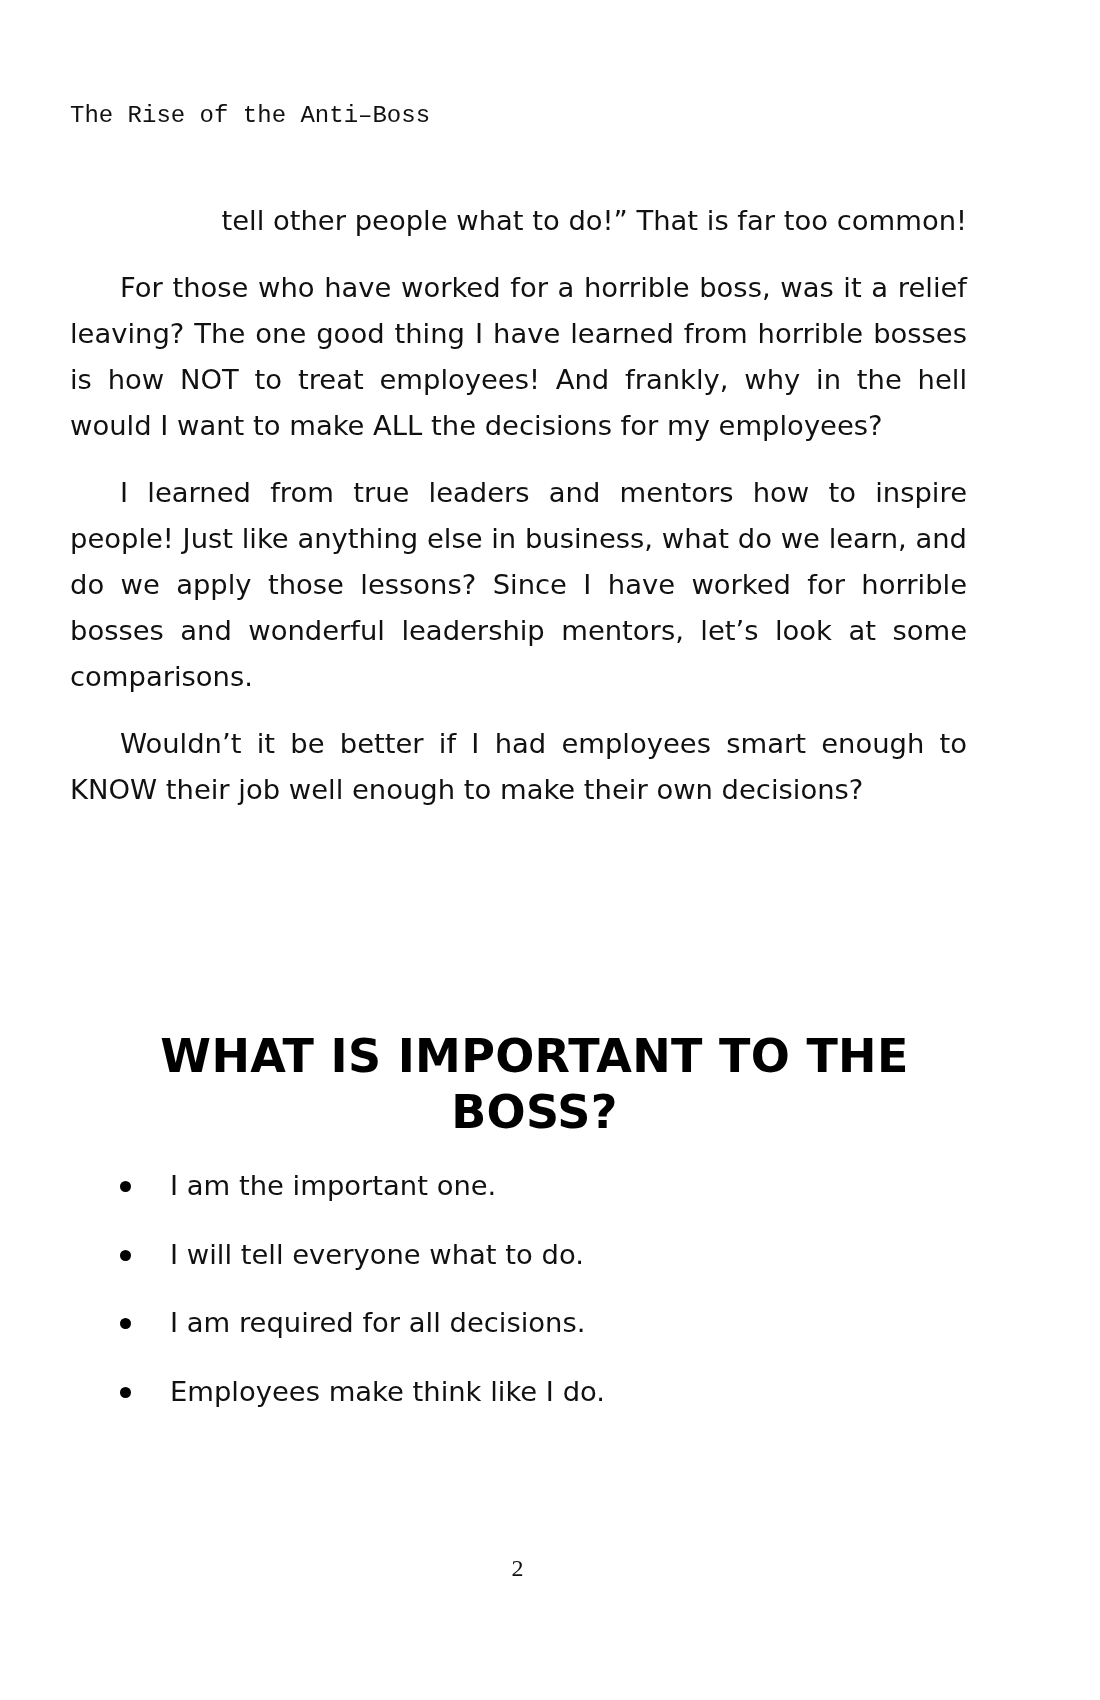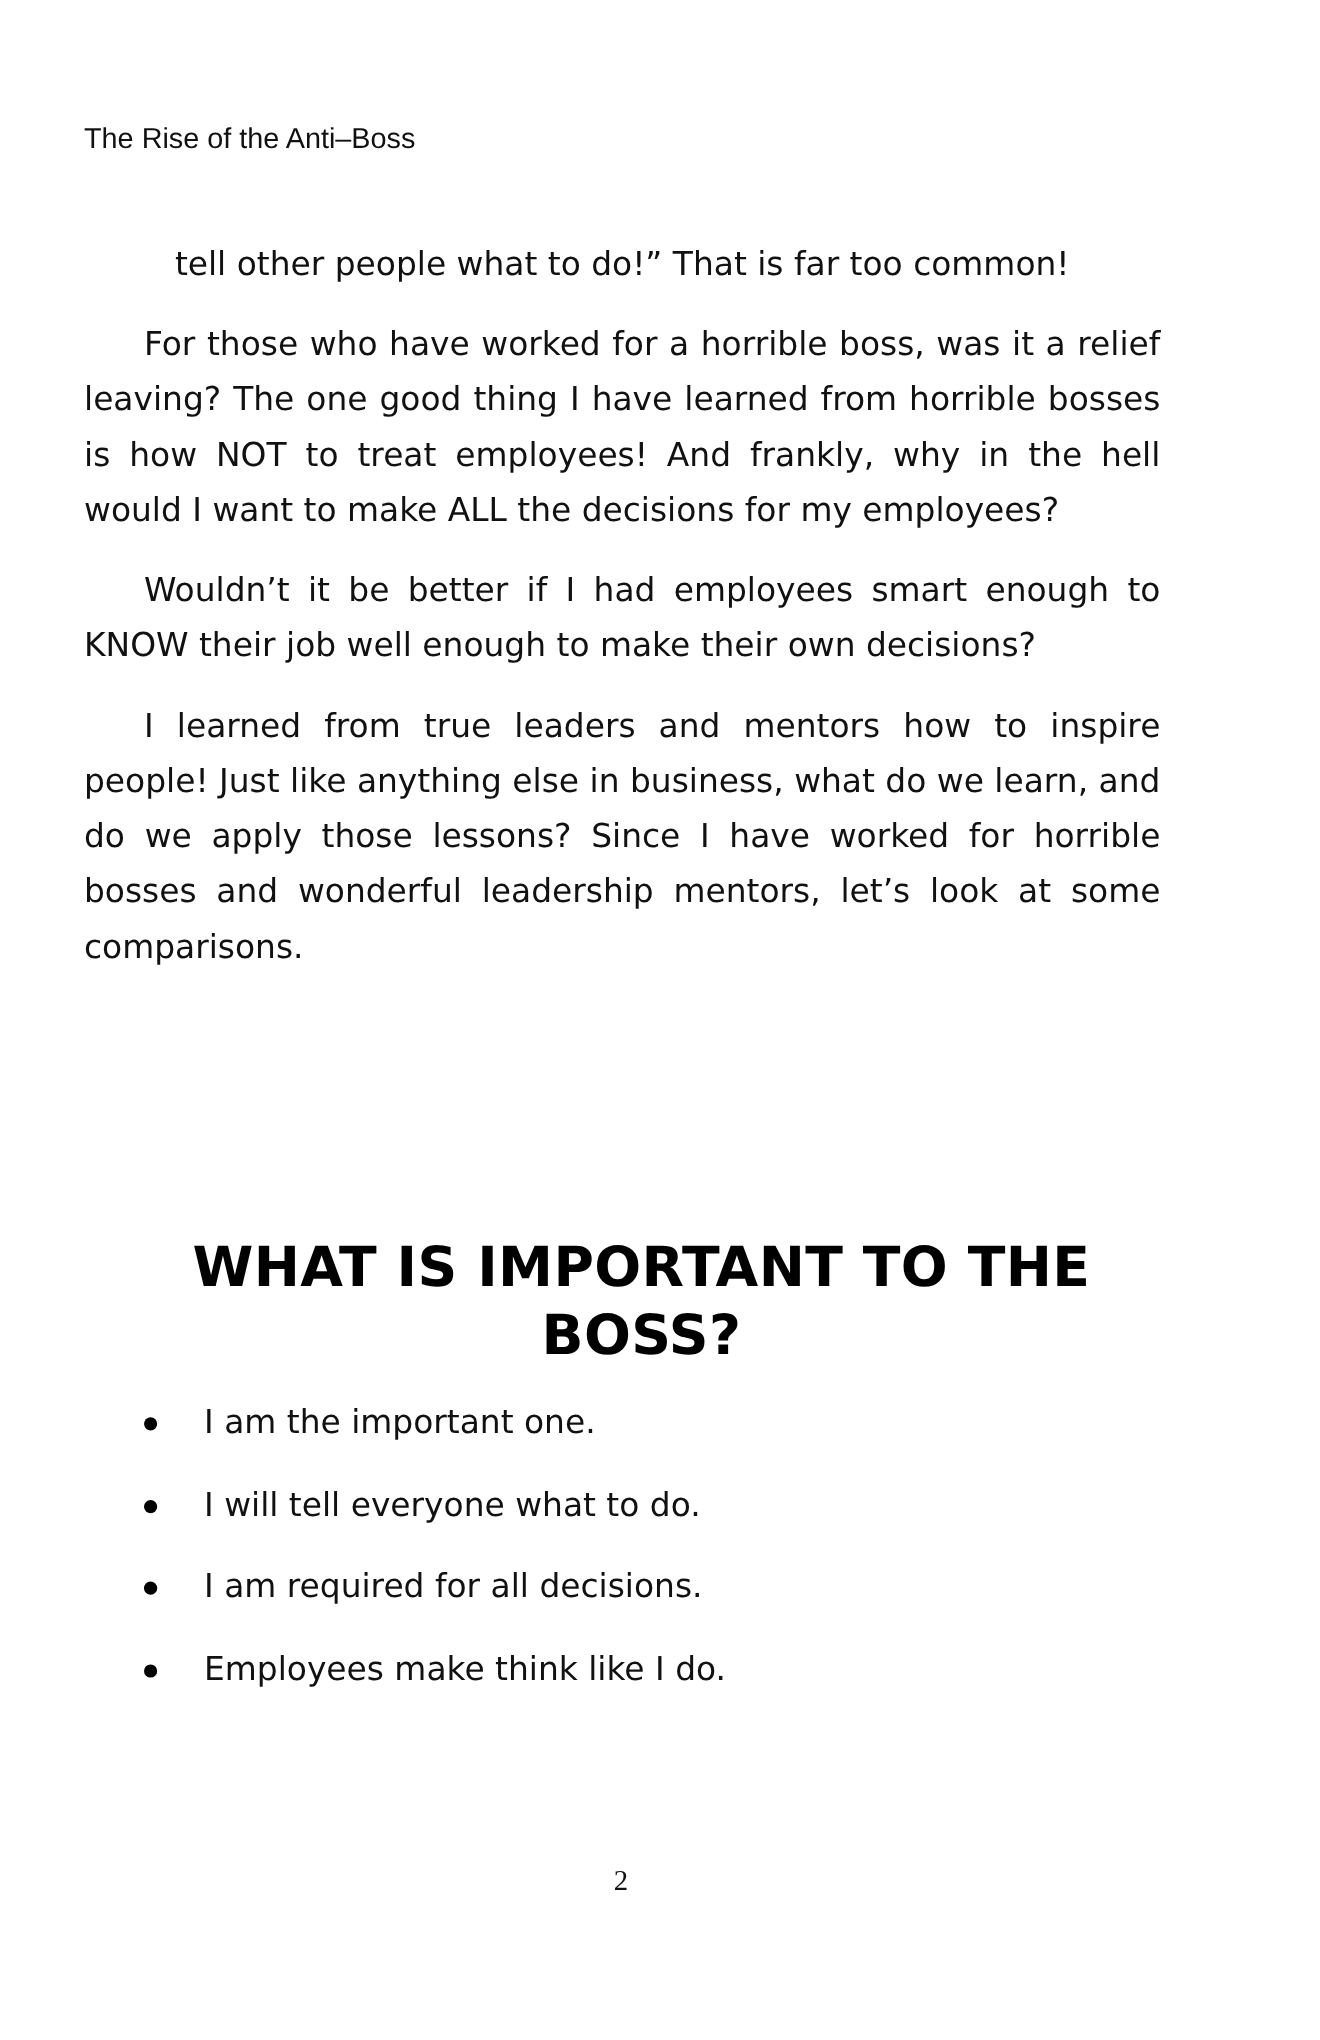--- a/index.html
+++ b/index.html
@@ -1,28 +1,28 @@
 <!DOCTYPE html>
 <html><head>
   <meta charset="utf-8">
   <style>
     html, body { margin: 0; padding: 0; background: #ffffff; }
     body { width: 1100px; height: 1700px; position: relative; overflow: hidden; color: #000; }
     .running-header {
       position: absolute; left: 70px; top: 101px;
-      font-family: Liberation Sans, sans-serif;
+      font-family: Liberation Mono, monospace;
       font-size: 24px; line-height: 30px; color: #111; text-align: right;
     }
     .body-text {
       position: absolute; left: 70px; top: 198px; width: 897px;
       font-family: "DejaVu Sans", sans-serif;
       font-size: 27.4px; line-height: 46px; color: #111;
     }
     .body-text p { margin: 0 0 21px 0; text-align: justify; text-indent: 50px; }
-    .body-text p.cont { text-indent: 0; text-align: center; }
+    .body-text p.cont { text-indent: 0; text-align: right; }
     .body-text p.last { text-align-last: left; }
     .section-heading {
       position: absolute; left: 70px; top: 1012px; width: 897px;
       font-family: "DejaVu Sans", sans-serif; font-weight: bold;
       font-size: 46px; line-height: 56px; text-align: center; margin: 16px; color: #000;
       letter-spacing: 0.3px;
     }
     .bullet-list {
       position: absolute; left: 0; top: 1166px; width: 1100px;
       list-style: none; margin: 0; padding: 0;
@@ -40,22 +40,22 @@
     }
   </style>
 </head>
 <body>
 
 <div class="running-header">The Rise of the Anti–Boss</div>
 
 <div class="body-text">
   <p class="cont">tell other people what to do!” That is far too common!</p>
   <p class="last">For those who have worked for a horrible boss, was it a relief leaving? The one good thing I have learned from horrible bosses is how NOT to treat employees! And frankly, why in the hell would I want to make ALL the decisions for my employees?</p>
+  <p class="last">I learned from true leaders and mentors how to inspire people! Just like anything else in business, what do we learn, and do we apply those lessons? Since I have worked for horrible bosses and wonderful leadership mentors, let’s look at some comparisons.</p>
   <p class="last">Wouldn’t it be better if I had employees smart enough to KNOW their job well enough to make their own decisions?</p>
-  <p class="last">I learned from true leaders and mentors how to inspire people! Just like anything else in business, what do we learn, and do we apply those lessons? Since I have worked for horrible bosses and wonderful leadership mentors, let’s look at some comparisons.</p>
 </div>
 
 <h2 class="section-heading">WHAT IS IMPORTANT TO THE BOSS?</h2>
 
 <ul class="bullet-list">
   <li>
     <span class="dot"></span>
     <span class="txt">I am the important one.</span>
   </li>
   <li>

